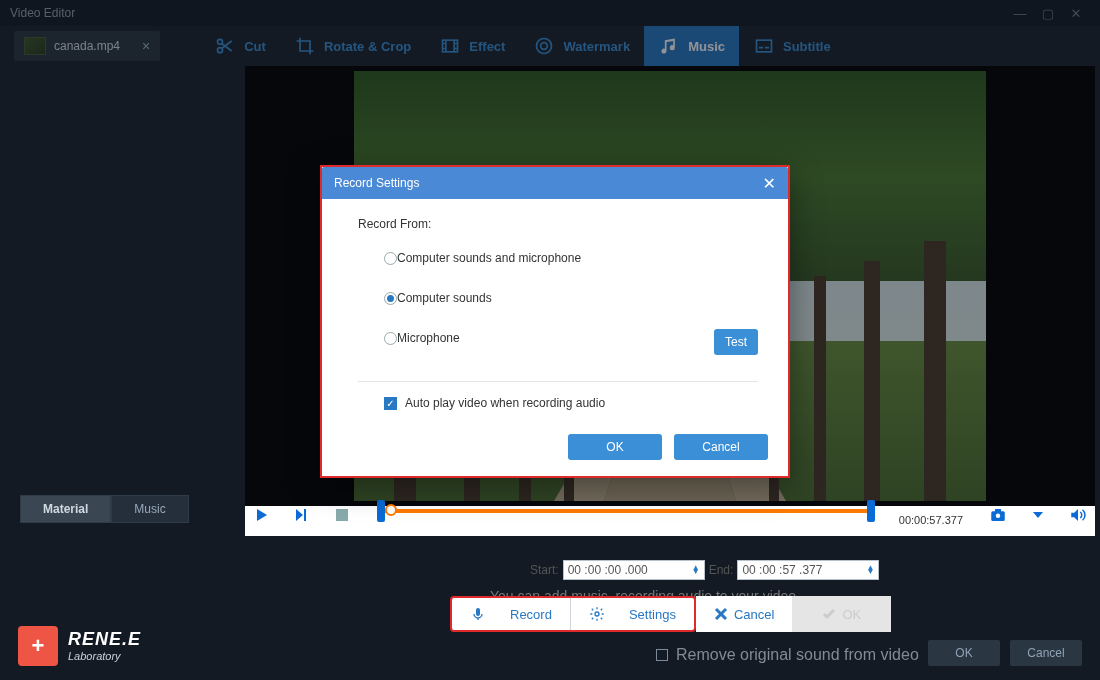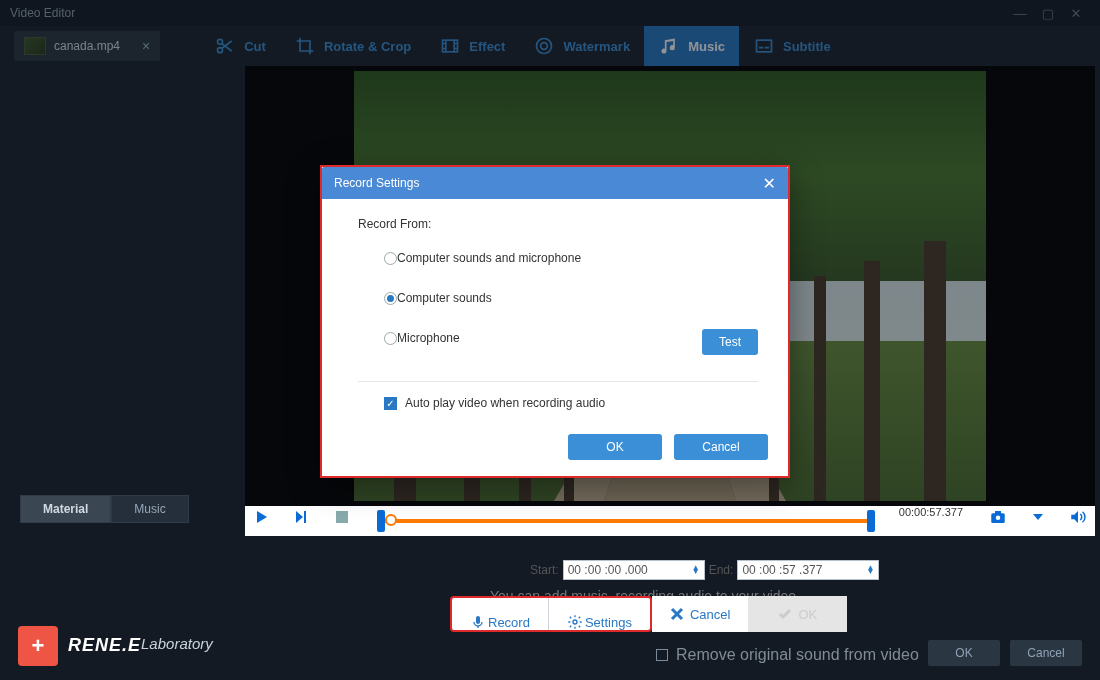--- a/index.html
+++ b/index.html
@@ -20,69 +20,69 @@
 .tb-btn.active { background: #2878c4; color: #fff; }
 
 .main-area { position: absolute; left: 245px; top: 66px; width: 850px; height: 440px; background: #000; display: flex; align-items: center; justify-content: center; }
 .video-frame { width: 632px; height: 430px; position: relative; background: #000; }
 .video-bg { position: absolute; inset: 0; }
 
 .sidebar-bottom-tabs { position: absolute; left: 20px; top: 495px; display: flex; gap: 0; }
 .sb-tab { padding: 6px 22px; font-size: 12px; color: #98a7b6; background: #242f3b; border: 1px solid #2f3b48; cursor: pointer; }
 .sb-tab.active { background: #3a4652; color: #d0d9e2; font-weight: 600; }
 
-.player-bar { position: absolute; left: 245px; top: 506px; width: 850px; height: 30px; background: #fff; display: flex; align-items: flex-start; padding: 0 6px; gap: 18px; }
+.player-bar { position: absolute; left: 245px; top: 506px; width: 850px; height: 30px; background: #fff; display: flex; align-items: flex-end; padding: 10px 6px; gap: 18px; }
 .timeline-wrap { flex: 1; height: 30px; display: flex; align-items: center; position: relative; padding: 0 6px; }
 .timeline-bracket { width: 8px; height: 22px; background: #0a6bd6; border-radius: 2px; }
 .timeline-track { flex: 1; height: 4px; background: #ff7a00; position: relative; }
 .timeline-handle { position: absolute; left: 0%; top: -5px; width: 12px; height: 12px; border-radius: 50%; background: #fff; border: 2px solid #ff7a00; }
 
 .timecode { font-size: 11px; color: #333; margin-right: 6px; }
 .pb-ico { width: 22px; height: 22px; display: flex; align-items: center; justify-content: center; cursor: pointer; color: #0a6bd6; }
 
 .time-boxes { position: absolute; left: 530px; top: 560px; display: flex; align-items: center; gap: 4px; font-size: 12px; color: #555; }
 .time-input { border: 1px solid #b8c2cc; padding: 2px 4px; background: #fff; width: 142px; display: flex; align-items: center; justify-content: space-between; }
 .spin { display: flex; flex-direction: column; line-height: 4px; font-size: 8px; color: #2878c4; margin-left: 2px; }
 
 .hint-text { position: absolute; left: 490px; top: 588px; color: #777; font-size: 14px; }
 
 .action-row { position: absolute; left: 450px; top: 596px; display: flex; align-items: center; }
 .action-group { display: flex; border: 2px solid #de2a2a; border-radius: 4px; background: #fff; height: 36px; }
-.act-btn { display: flex; align-items: flex-end; gap: 2px; padding: 0 18px; font-size: 13px; color: #2878c4; border-right: 1px solid #d0d6dc; cursor: pointer; }
+.act-btn { display: flex; align-items: center; gap: 24px; padding: 0 18px; font-size: 13px; color: #2878c4; border-right: 1px solid #d0d6dc; cursor: pointer; }
 .act-btn:last-child { border-right: none; }
 .act-bare { display: flex; align-items: center; gap: 6px; padding: 0 18px; font-size: 13px; color: #2878c4; background: #fff; height: 36px; cursor: pointer; }
 .ok-disabled { display: flex; align-items: center; gap: 6px; padding: 0 30px; font-size: 13px; color: #ccc; background: #e5e5e5; height: 36px; }
 
 .remove-check-row { position: absolute; left: 656px; top: 646px; display: flex; align-items: center; gap: 8px; font-size: 16px; color: #818b95; }
 .small-check { width: 12px; height: 12px; border: 1px solid #7a8a9a; background: transparent; }
 
 .footer-btns { position: absolute; right: 18px; bottom: 14px; display: flex; gap: 10px; }
 .footer-btn { width: 72px; height: 26px; background: #2a3642; color: #8fa2b5; display: flex; align-items: center; justify-content: center; font-size: 12px; border-radius: 2px; cursor: pointer; }
 
 .logo-area { position: absolute; left: 18px; bottom: 14px; display: flex; align-items: center; gap: 10px; color: #fff; }
 .logo-mark { width: 40px; height: 40px; background: #e54; border-radius: 4px; display: flex; align-items: center; justify-content: center; color: #fff; font-size: 22px; font-weight: bold; position: relative;}
 .logo-mark::before { content: '+'; position: absolute; }
-.logo-text { display: flex; flex-direction: row; line-height: 1.1; }
+.logo-text { display: flex; flex-direction: column; line-height: 1.1; }
 .logo-text .t1 { font-weight: 800; font-size: 18px; font-style: italic; letter-spacing: 1px; }
-.logo-text .t2 { font-size: 15px; font-style: italic; color: #c8d2dc; }
+.logo-text .t2 { font-size: 11px; font-style: italic; color: #c8d2dc; }
 
 .dimmer { position: absolute; left: 0; top: 0; right: 0; bottom: 0; background: rgba(10,15,22,0.45); pointer-events: none; }
 
 
 .dialog { position: absolute; left: 320px; top: 165px; width: 470px; background: #fff; border: 2px solid #de2a2a; border-radius: 0; box-shadow: 0 8px 30px rgba(0,0,0,0.4); z-index: 20; }
 .dialog-head { height: 32px; background: #4a89d6; color: #fff; display: flex; align-items: center; padding: 0 12px; font-size: 12px; border-radius: 2px 2px 0 0; }
 .dialog-head .spacer { flex: 1; }
 .dialog-head .dx { cursor: pointer; font-size: 16px; }
 .dialog-body { padding: 18px 30px 8px 36px; color: #333; font-size: 12px; }
 .rec-label { margin-bottom: 18px; }
 .radio-row { display: flex; align-items: center; margin: 0 0 22px 26px; height: 18px; }
 .radio { width: 13px; height: 13px; border-radius: 50%; border: 1px solid #9aa; background: #fff; display: flex; align-items: center; justify-content: center; }
 .radio.sel::after { content: ''; width: 7px; height: 7px; border-radius: 50%; background: #2878c4; }
 .row-with-test { display: flex; align-items: flex-start; justify-content: space-between; }
-.test-btn { background: #3b8fd6; color: #fff; border-radius: 3px; width: 56px; height: 26px; display: flex; align-items: center; justify-content: center; font-size: 12px; cursor: pointer; }
+.test-btn { background: #3b8fd6; color: #fff; border-radius: 3px; width: 44px; height: 26px; display: flex; align-items: center; justify-content: center; font-size: 12px; cursor: pointer; }
 .hr { height: 1px; background: #e2e6ea; margin: 6px 0 14px; }
 .chk-row { display: flex; align-items: center; gap: 8px; margin-left: 26px; }
 .chk { width: 13px; height: 13px; border: 1px solid #2878c4; background: #2878c4; color: #fff; display: flex; align-items: center; justify-content: center; font-size: 10px; }
 .dialog-foot { display: flex; justify-content: flex-end; gap: 12px; padding: 16px 20px 16px; }
 .dlg-btn { width: 94px; height: 26px; background: #3b8fd6; color: #fff; border-radius: 3px; display: flex; align-items: center; justify-content: center; font-size: 12px; cursor: pointer; }
 
 svg { display: block; }
 </style>
 </head>
 <body>

